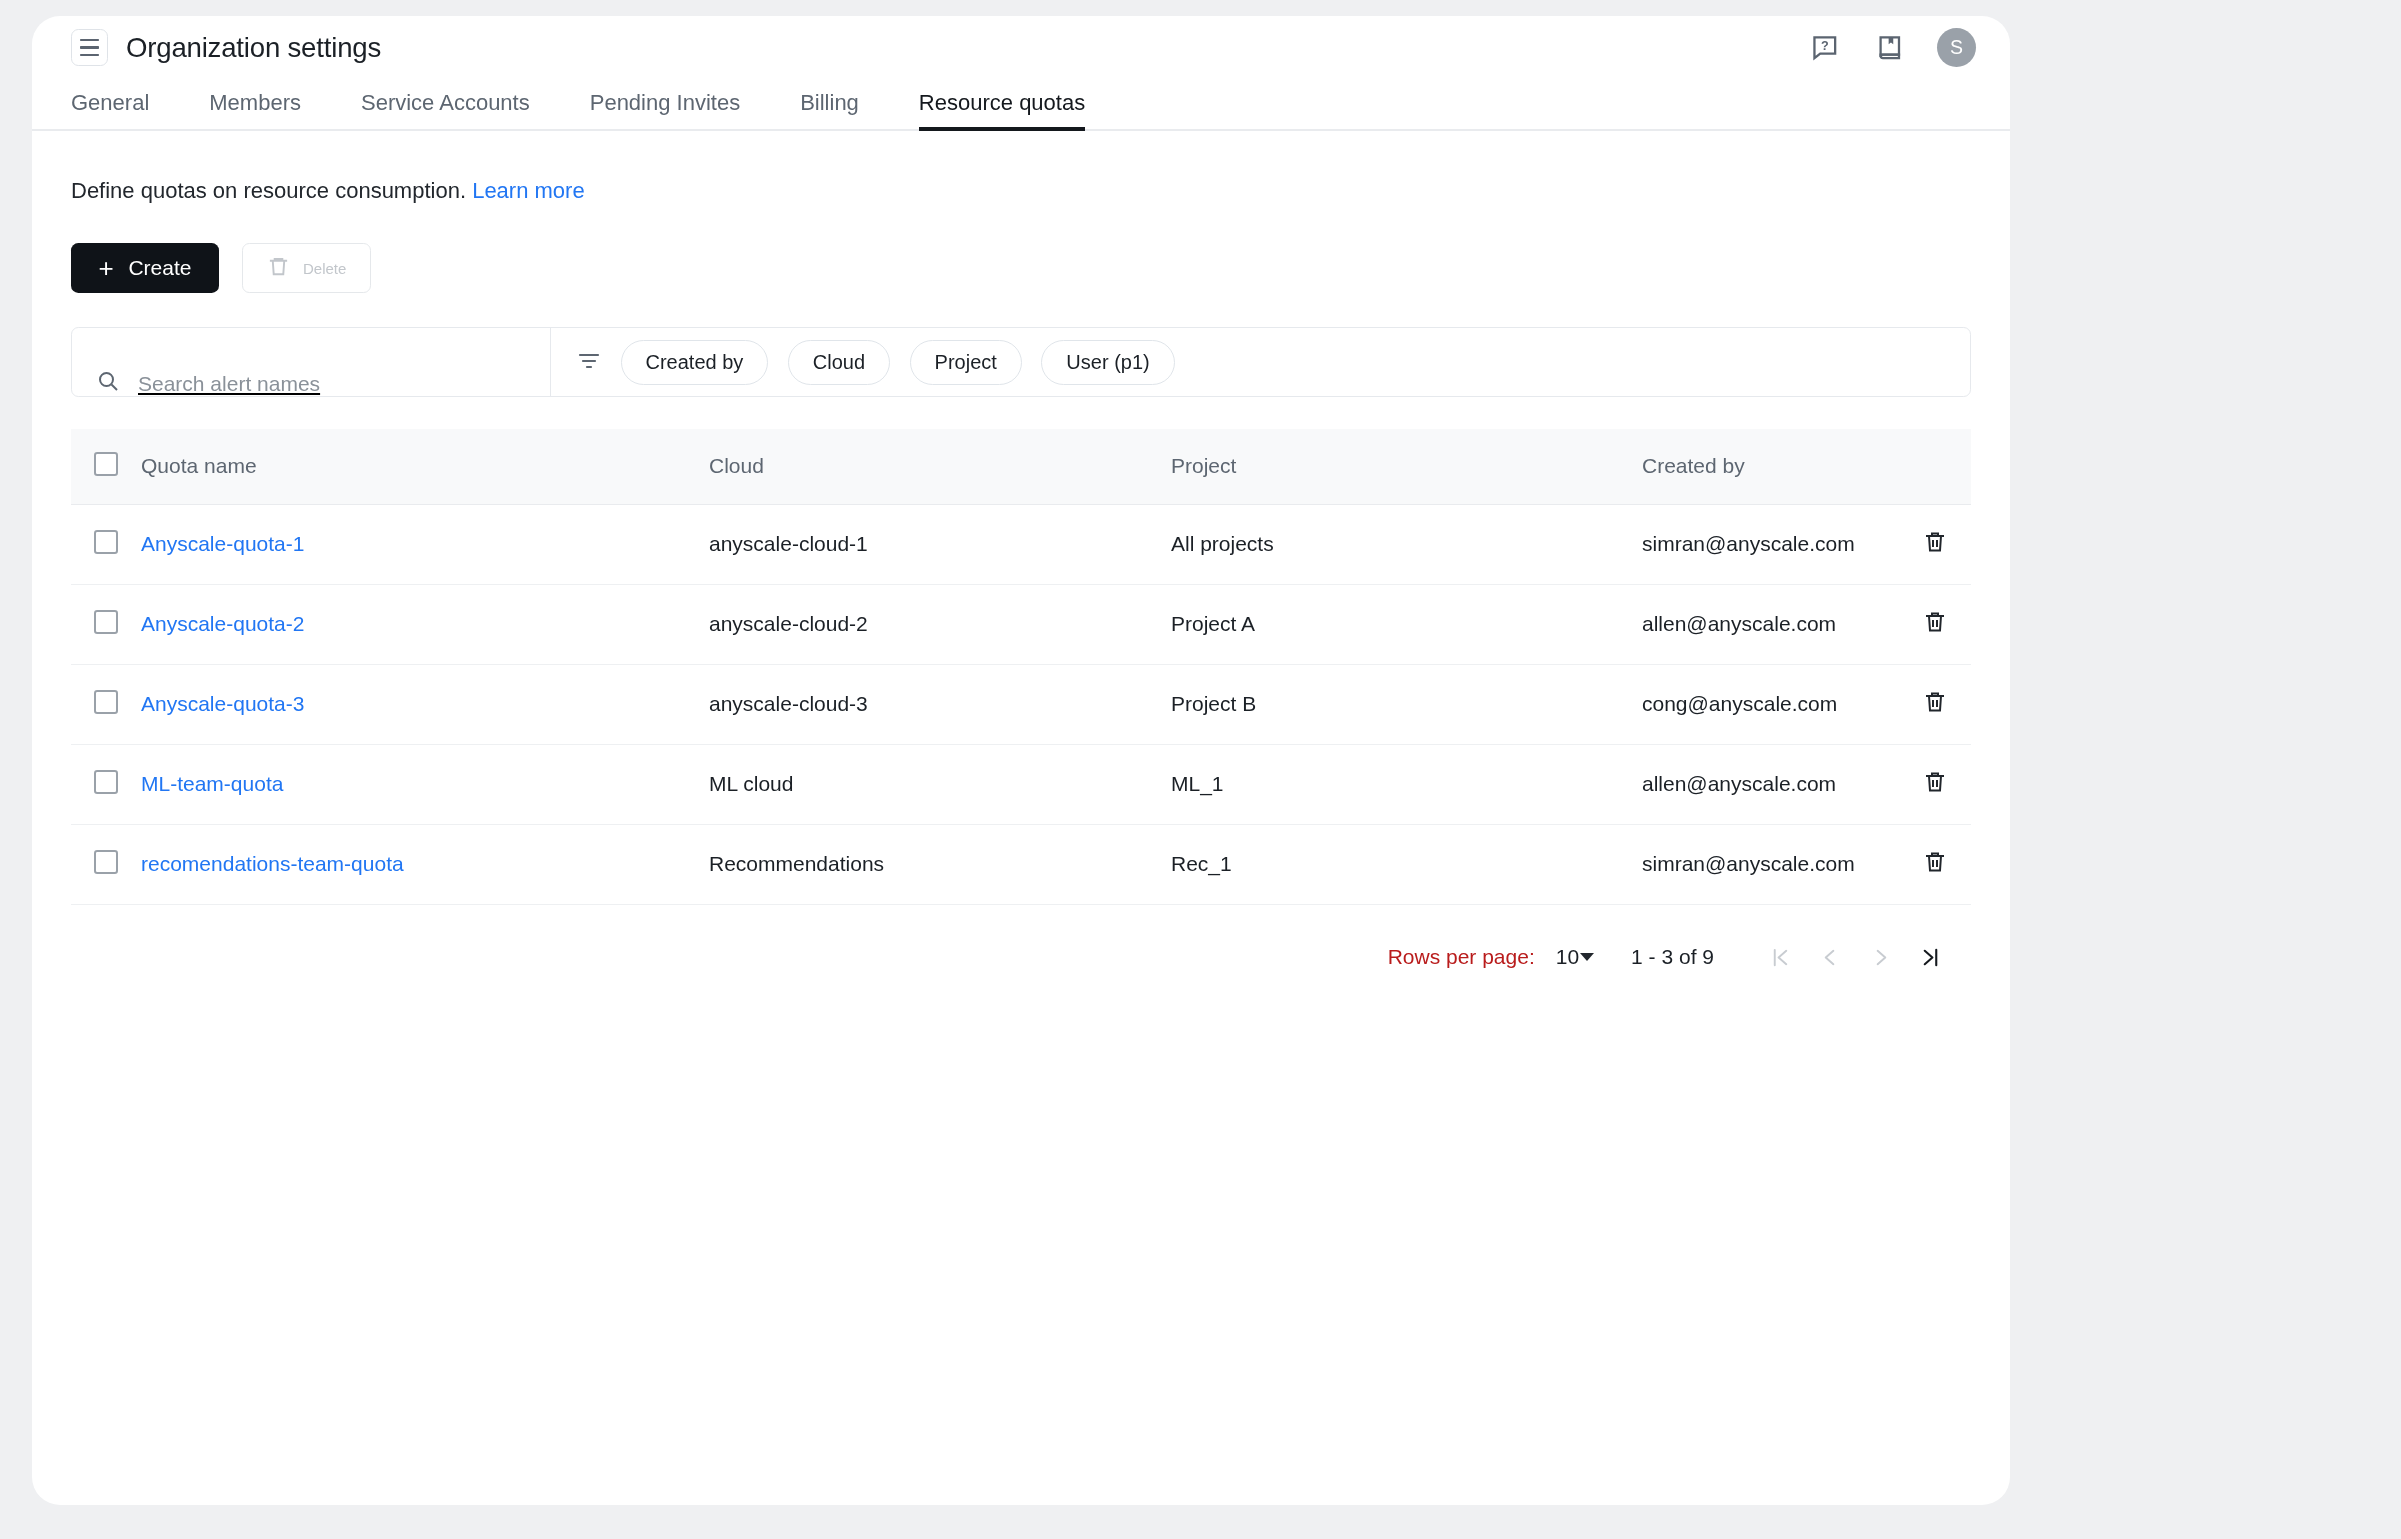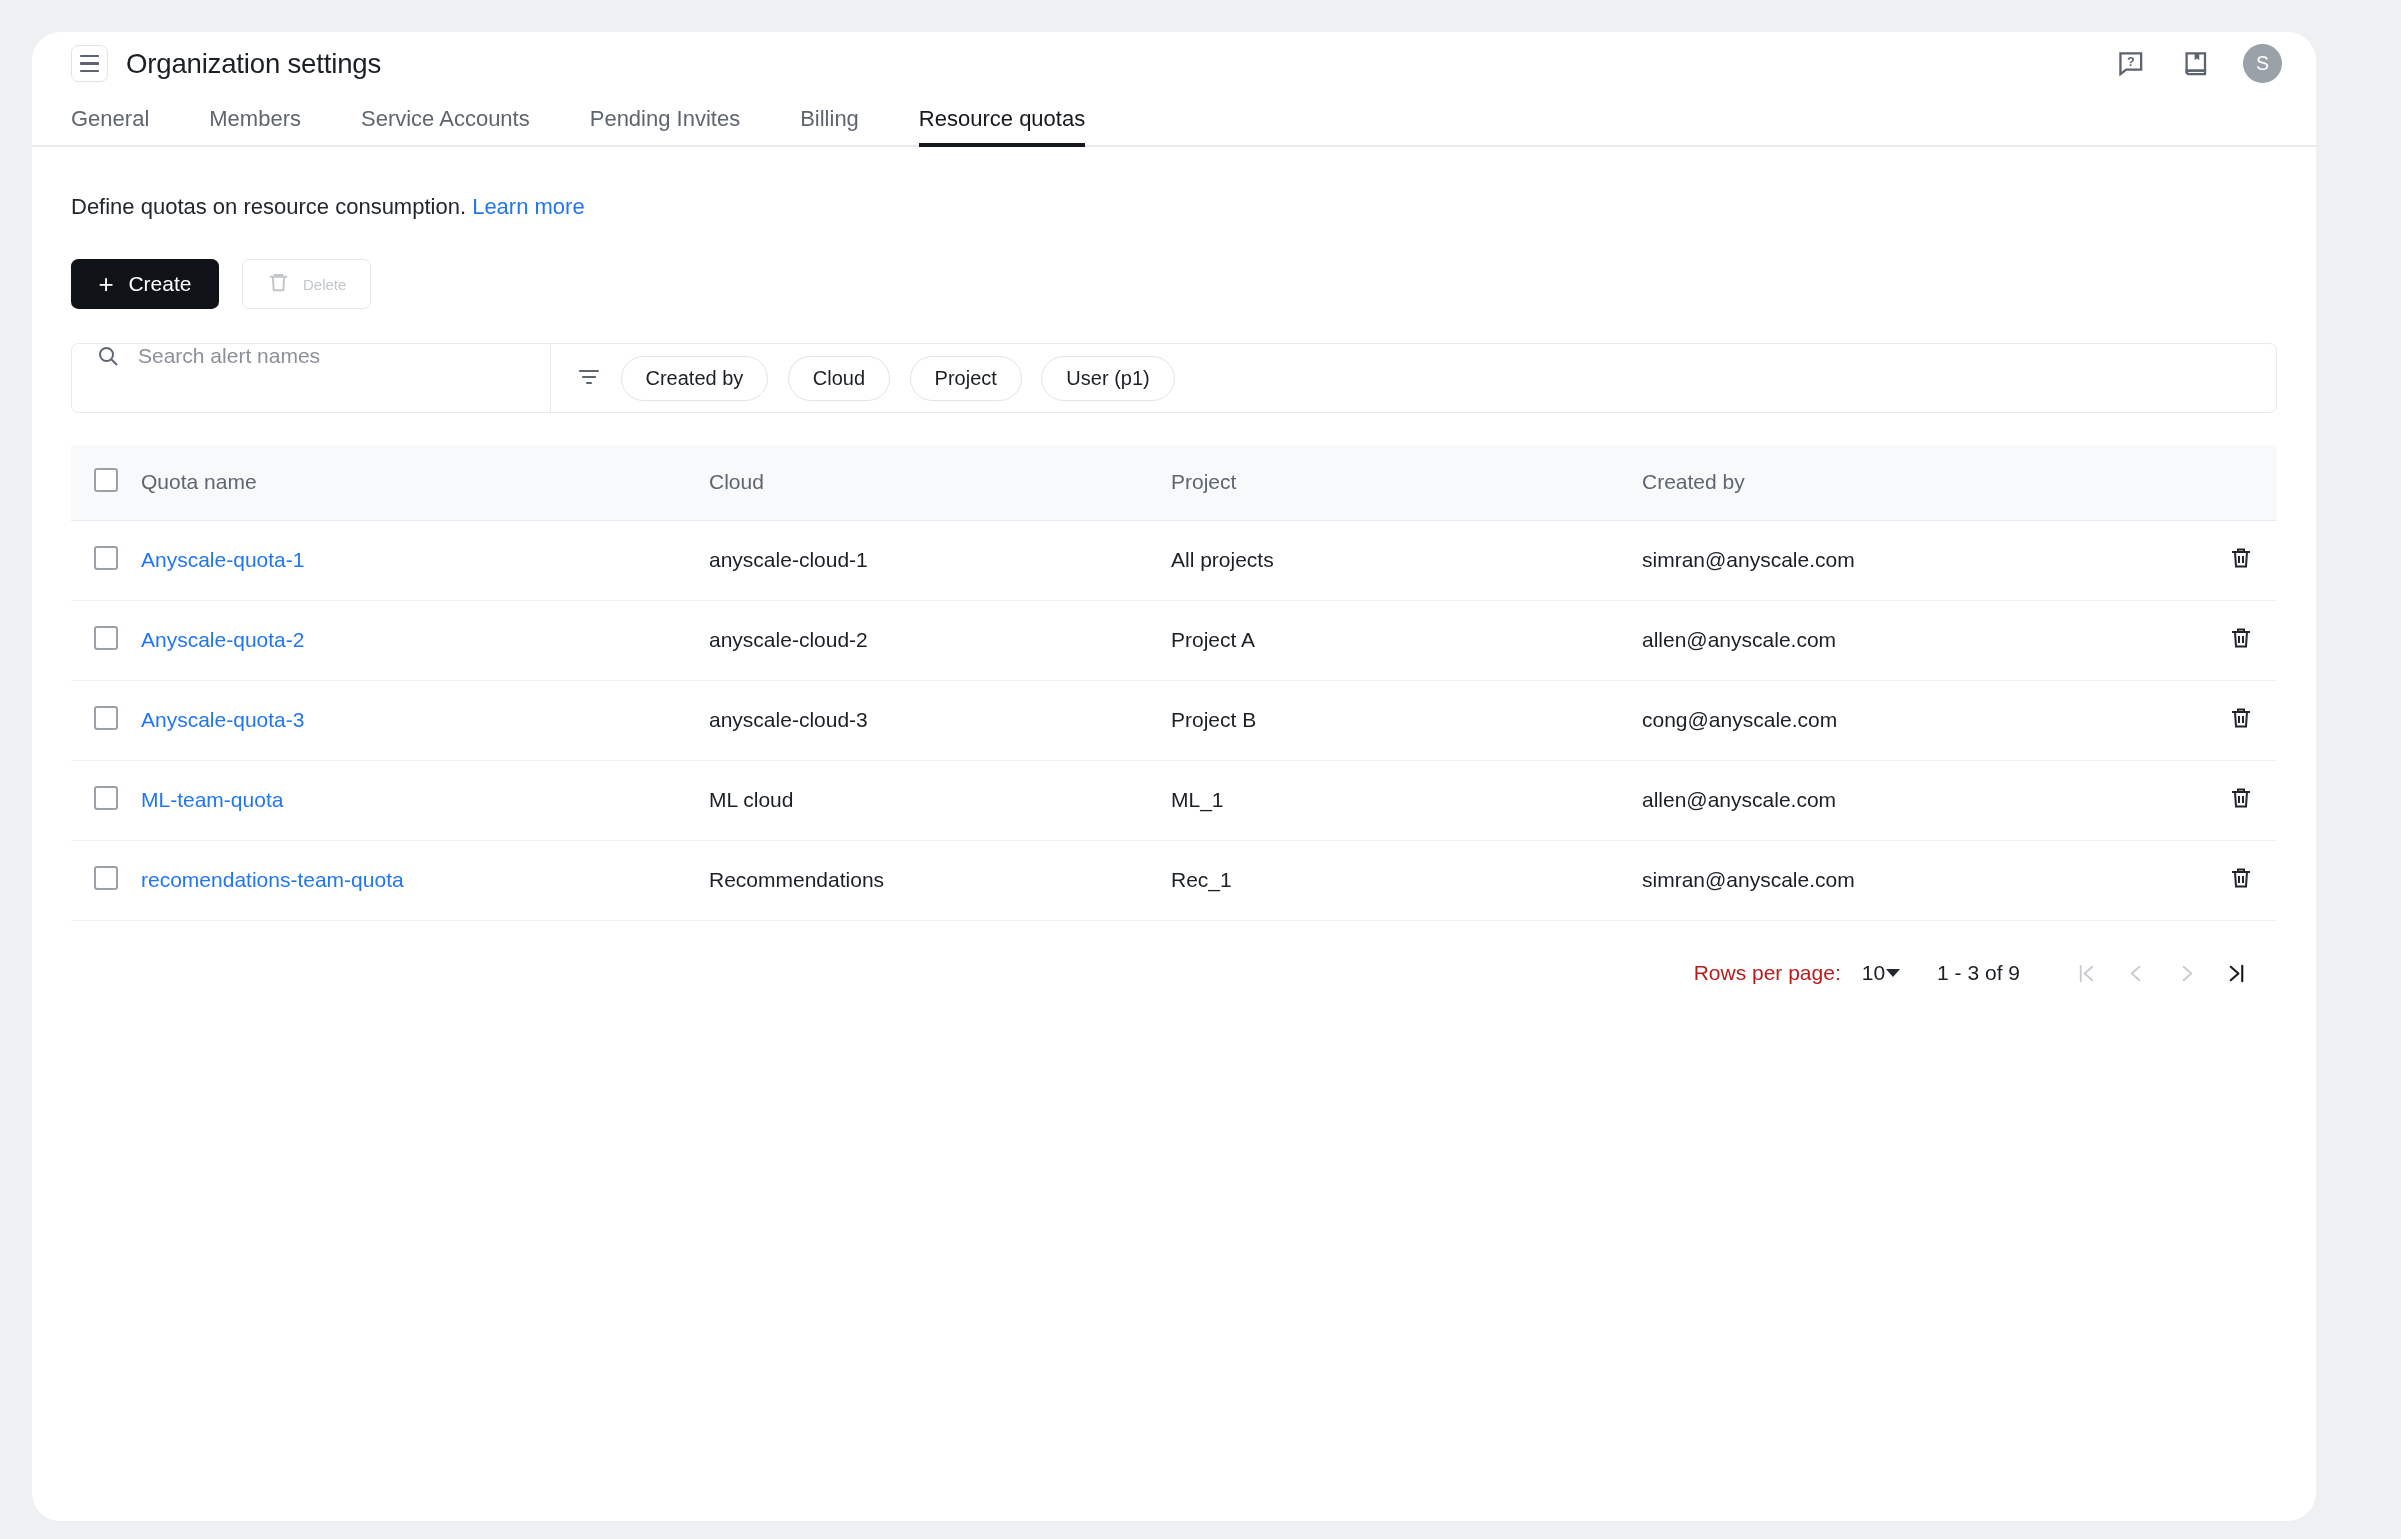--- a/index.html
+++ b/index.html
@@ -6,22 +6,22 @@
   html, body {
     width: 2401px;
     height: 1540px;
     background: #eff0f2;
     font-family: "Liberation Sans", sans-serif;
     -webkit-font-smoothing: antialiased;
   }
   .page-card {
     position: absolute;
     left: 32px;
-    top: 32px;
-    width: 2284px;
+    top: 16px;
+    width: 1978px;
     height: 1489px;
     background: #ffffff;
     overflow: hidden;
     border-radius: 28px;
   }
 
   
   .header {
     position: relative;
     height: 63px;
@@ -127,23 +127,24 @@
   .filter-bar {
     margin-top: 34px;
     height: 70px;
     border: 1.6px solid #e6e9ed;
     border-radius: 7.3px;
     display: flex; align-items: stretch;
     background: #fff;
   }
   .search-wrap {
     width: 479px;
-    display: flex; align-items: flex-start; gap: 18px;
+    display: flex; align-items: flex-end; gap: 18px;
     padding: 0 24px;
     border-right: 1.6px solid #e6e9ed;
+    text-decoration: underline;
   }
   .search-input {
     border: none; outline: none;
     font-size: 21px; color: #1b2026;
     font-family: "Liberation Sans", sans-serif;
     width: 100%; background: transparent;
   }
   .search-input::placeholder { color: #8a9199; }
   .chips-wrap {
     display: flex; align-items: center; gap: 19.5px;

